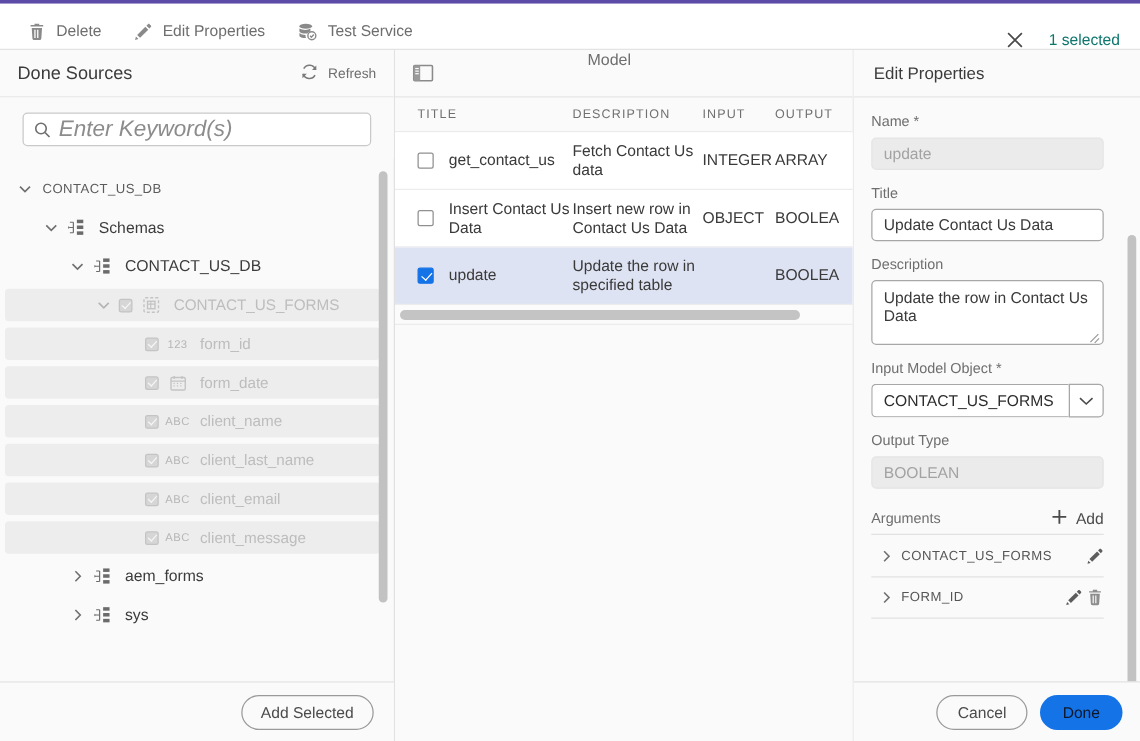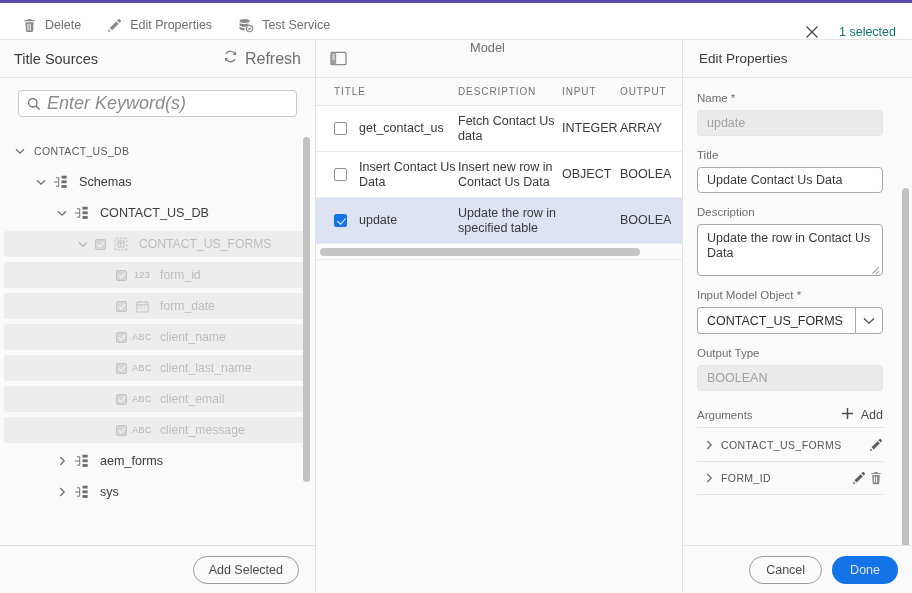--- a/index.html
+++ b/index.html
@@ -63,21 +63,21 @@
   .ds-header {
     height: 38px; flex: none;
     display: flex; align-items: center; justify-content: space-between;
     padding: 0 14px 0 14px;
     border-bottom: 1px solid #e6e6e6;
     background: #fafafa;
   }
   .ds-title { font-size: 14.5px; color: #3b3b3b; }
   .ds-refresh {
     display: flex; align-items: center; gap: 7px;
-    font-size: 16px; color: #6e6e6e; cursor: pointer;
+    font-size: 11px; color: #6e6e6e; cursor: pointer;
   }
   .ds-search-wrap { flex: none; padding: 12px 18px 10px 18px; background: #fafafa; }
   .ds-search {
     position: relative; height: 27px;
     border: 1px solid #c9c9c9; border-radius: 4px; background: #fff;
     display: flex; align-items: center;
   }
   .ds-search svg { position: absolute; left: 8px; top: 6px; }
   .ds-search input {
     border: 0; outline: none; background: transparent;
@@ -271,21 +271,21 @@
     padding-right: 14px;
   }
   .btn-cancel {
     height: 28px; padding: 0 16px; border-radius: 14px;
     border: 1px solid #9a9a9a; background: transparent;
     font-family: "Liberation Sans", sans-serif; font-size: 12.5px; color: #4b4b4b; cursor: pointer;
   }
   .btn-done {
     height: 28px; padding: 0 18px; border-radius: 14px;
     border: 0; background: #1473e6;
-    font-family: "Liberation Sans", sans-serif; font-size: 12.5px; color: #e5e5e5; cursor: pointer;
+    font-family: "Liberation Sans", sans-serif; font-size: 12.5px; color: #0f172a; cursor: pointer;
   }
   .pane-divider-shadow {
     position: absolute; left: 683px; top: 40px; width: 1px; height: 553px; background: #e1e1e1;
   }
 </style>
 </head>
 <body>
 
 <div id="app">
 
@@ -326,21 +326,21 @@
         <svg width="14" height="14" viewBox="0 0 14 14">
             <path d="M1.5 1.5l11 11M12.5 1.5l-11 11" stroke="#4b4b4b" stroke-width="1.4" fill="none"></path>
           </svg>
       </span>
       <span>1 selected</span>
     </div>
   </div>
 
   <div class="pane-left">
     <div class="ds-header">
-      <span class="ds-title">Title Sources</span>
+      <span class="ds-title">Done Sources</span>
       <span class="ds-refresh">
         <span>
           <svg width="15" height="15" viewBox="0 0 16 16">
             <path d="M13.3 6.2A5.5 5.5 0 0 0 3.2 5.3" fill="none" stroke="#7a7a7a" stroke-width="1.3"></path>
             <path d="M2.7 9.8a5.5 5.5 0 0 0 10.1.9" fill="none" stroke="#7a7a7a" stroke-width="1.3"></path>
             <path d="M13.9 2.6v3.7h-3.7z" fill="#7a7a7a"></path>
             <path d="M2.1 13.4V9.7h3.7z" fill="#7a7a7a"></path>
           </svg>
         </span>
         <span>Refresh</span>

